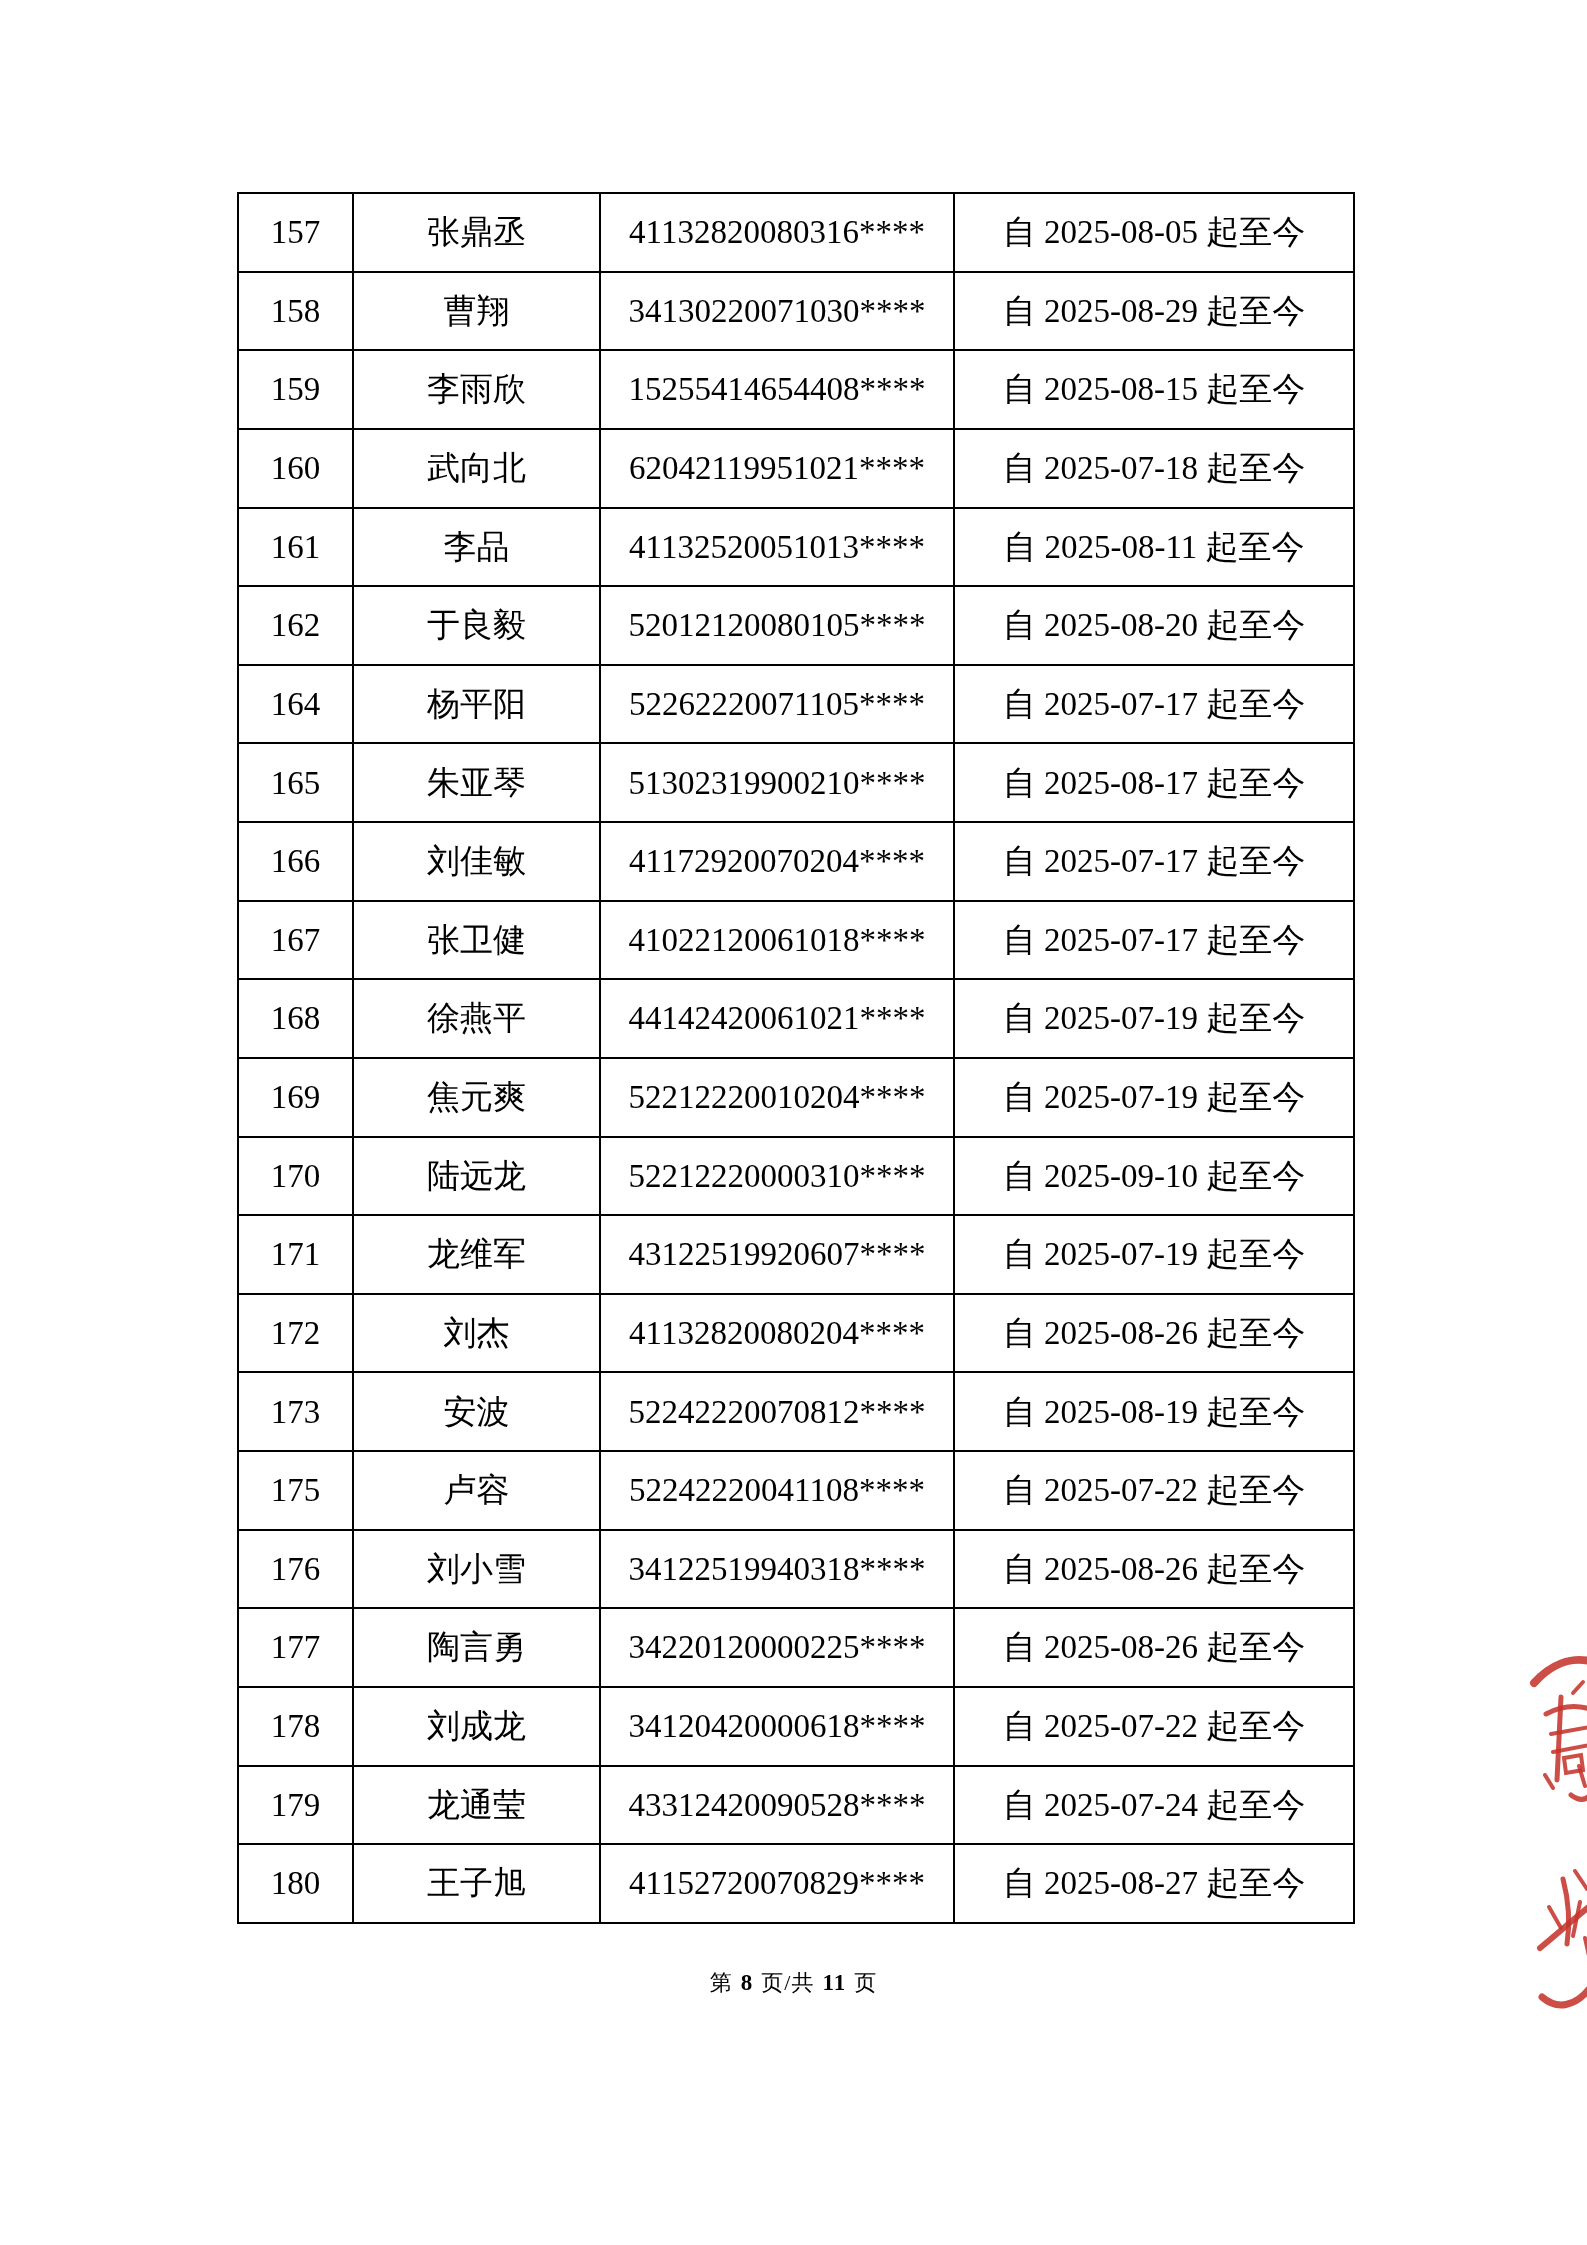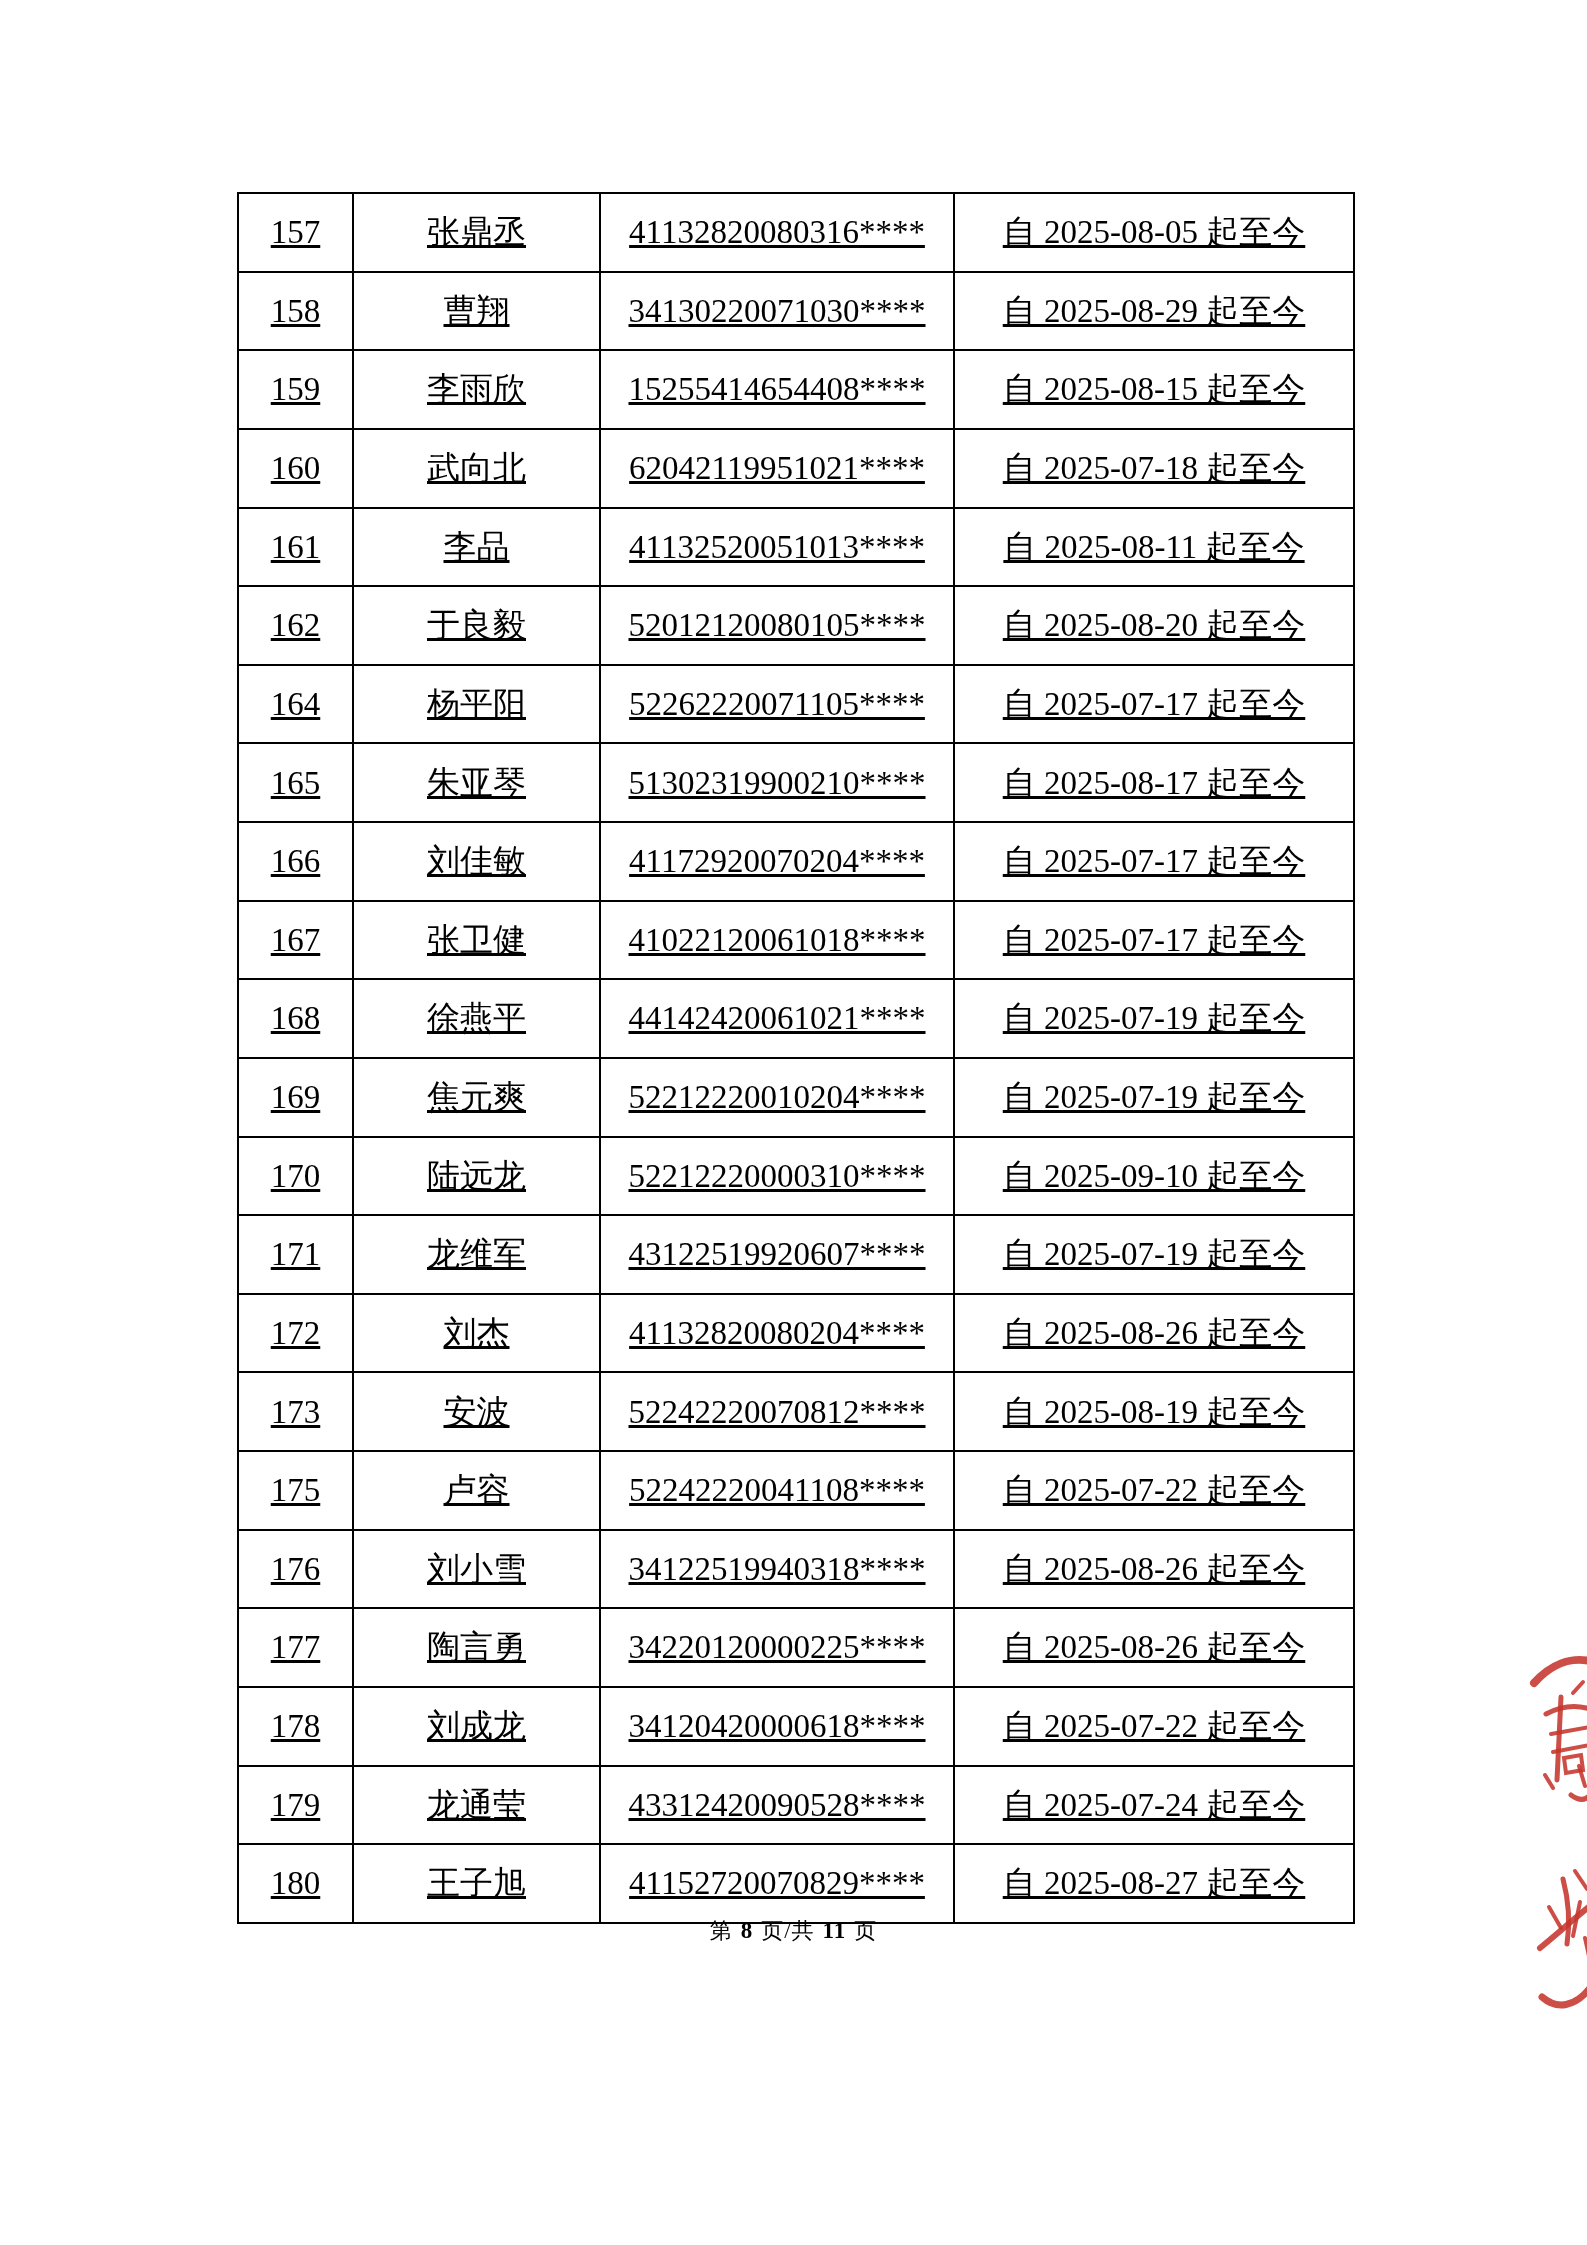--- a/index.html
+++ b/index.html
@@ -14,37 +14,36 @@
     color: #000000;
   }
   table.roster {
     position: absolute;
     left: 237px;
     top: 192px;
     width: 1116px;
     height: 1732px;
     border-collapse: collapse;
     table-layout: fixed;
-    text-decoration: underline;
   }
   table.roster td {
     border: 2px solid #000000;
     text-align: center;
     vertical-align: middle;
     font-size: 33px;
     line-height: 1.1;
     padding: 0;
     white-space: nowrap;
     overflow: hidden;
   }
   table.roster tr { height: 75px; }
   .footer {
     position: absolute;
     left: 0;
-    top: 1916px;
+    top: 1968px;
     width: 1587px;
     text-align: center;
     font-size: 22px;
     letter-spacing: 1px;
   }
   .footer .num { font-weight: bold; margin: 0 7px; font-size: 23px; }
   .footer .txt { margin: 0 1px; }
   .stamp {
     position: absolute;
     left: 1527px;

